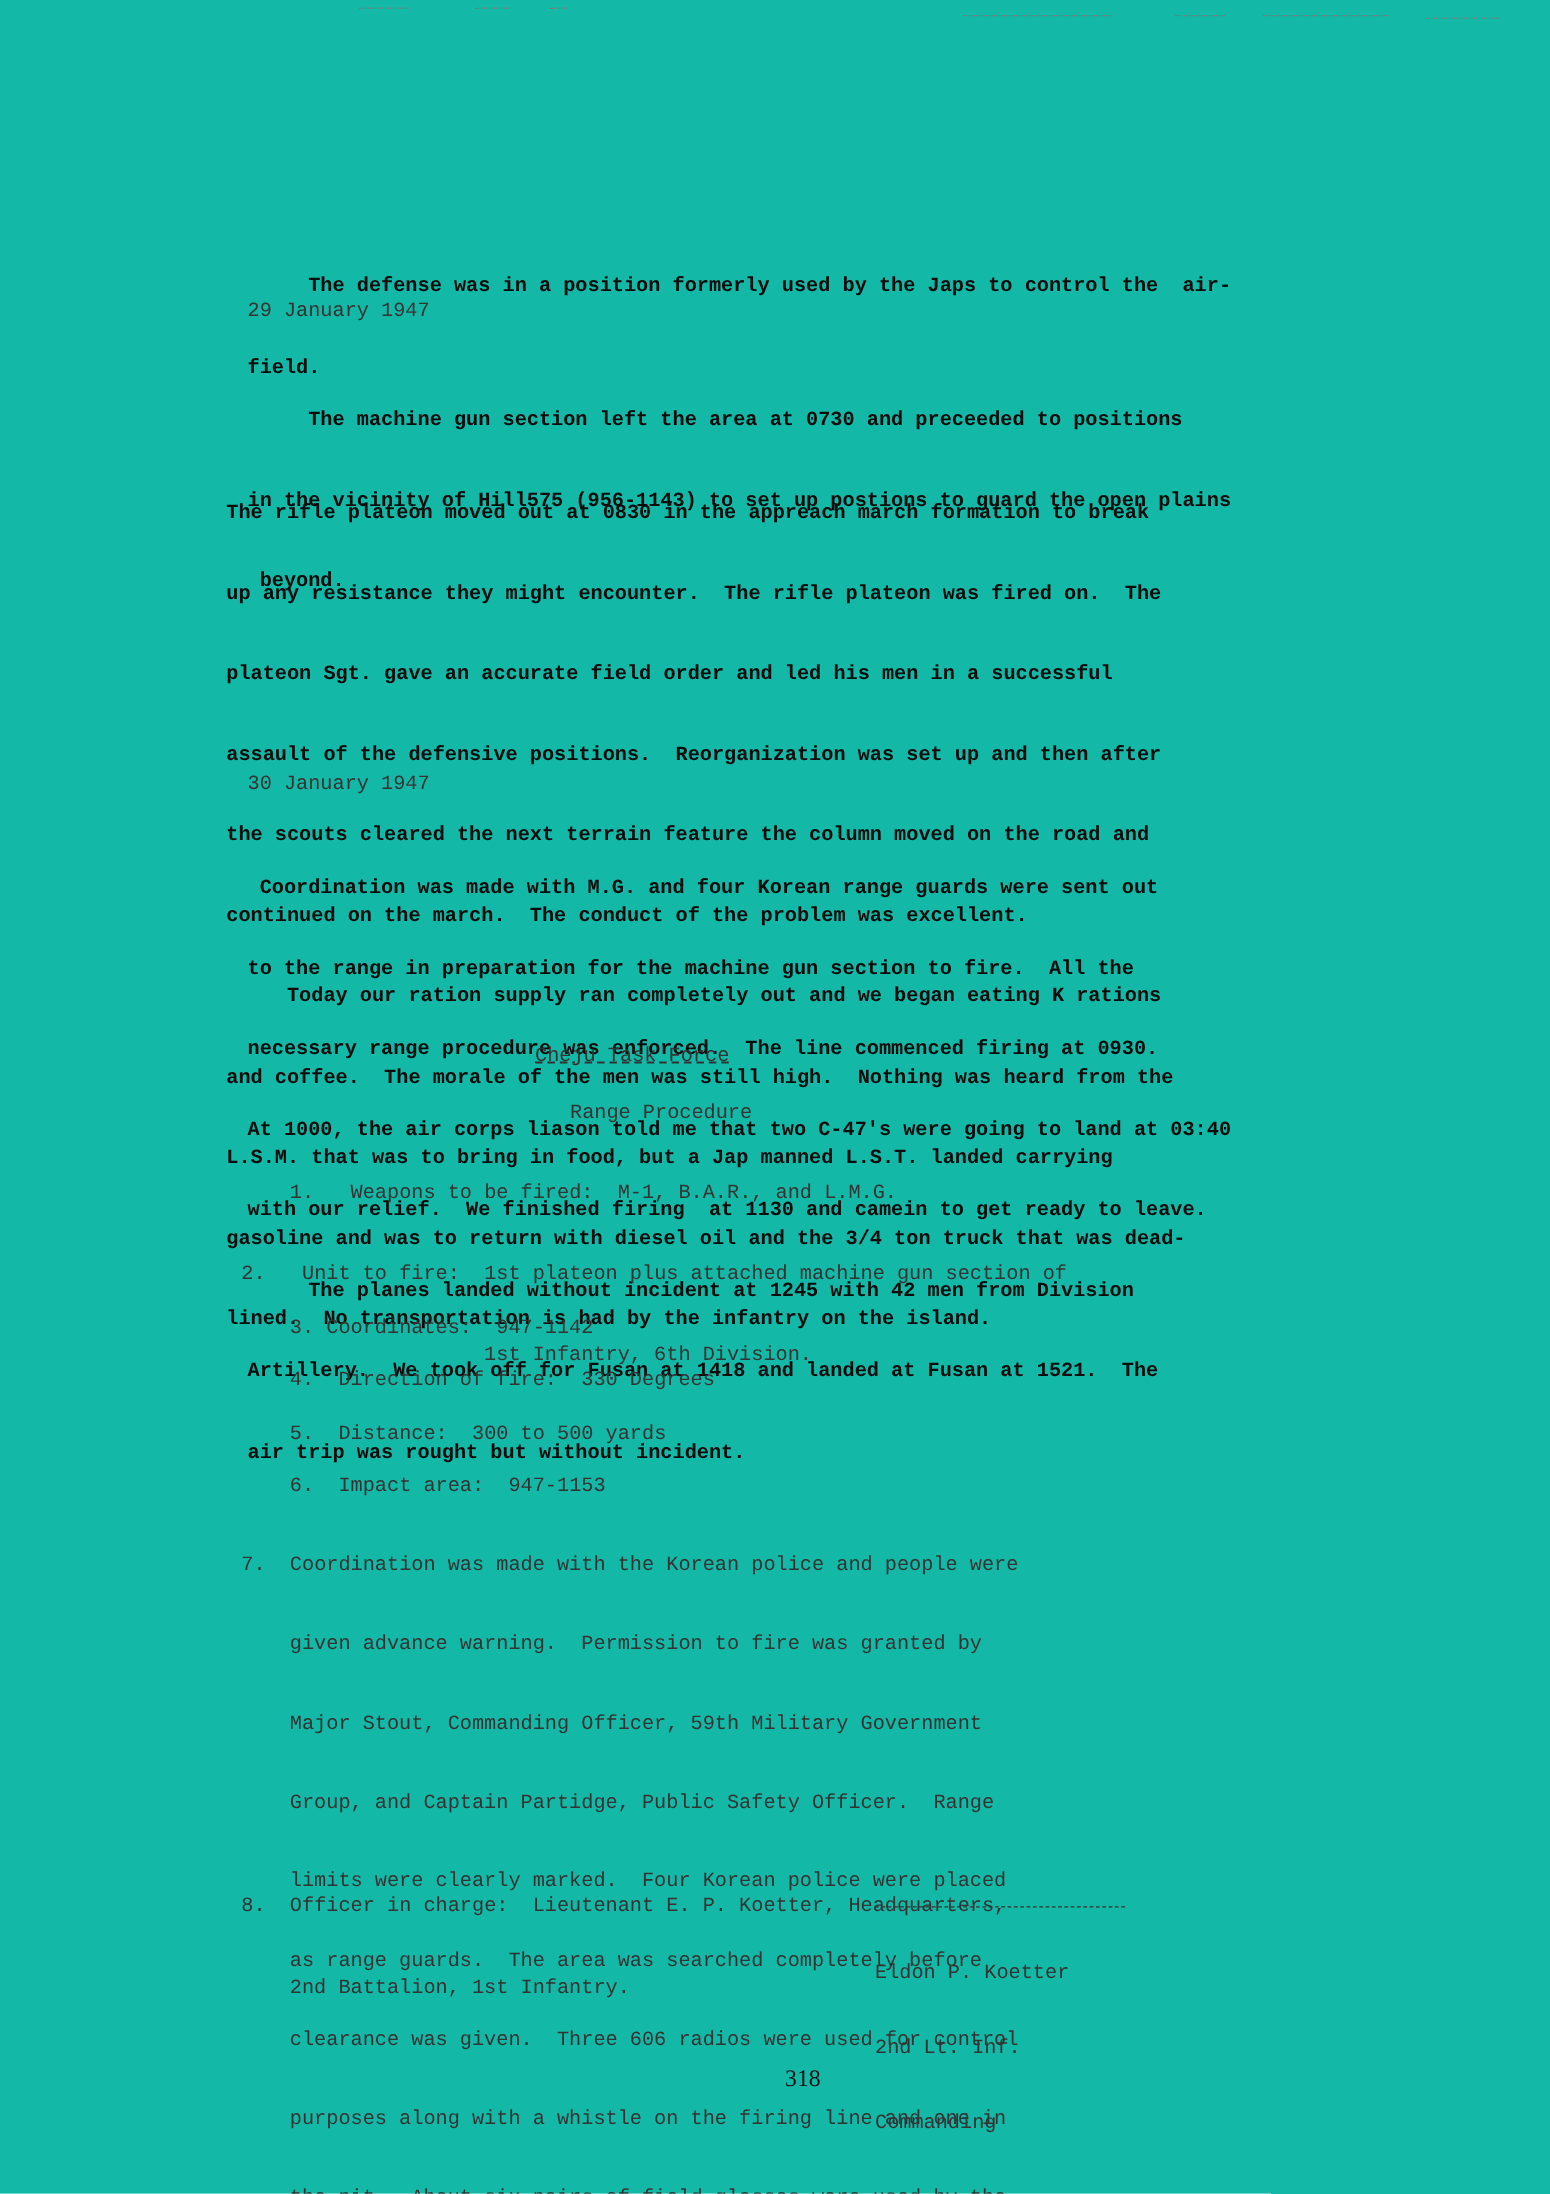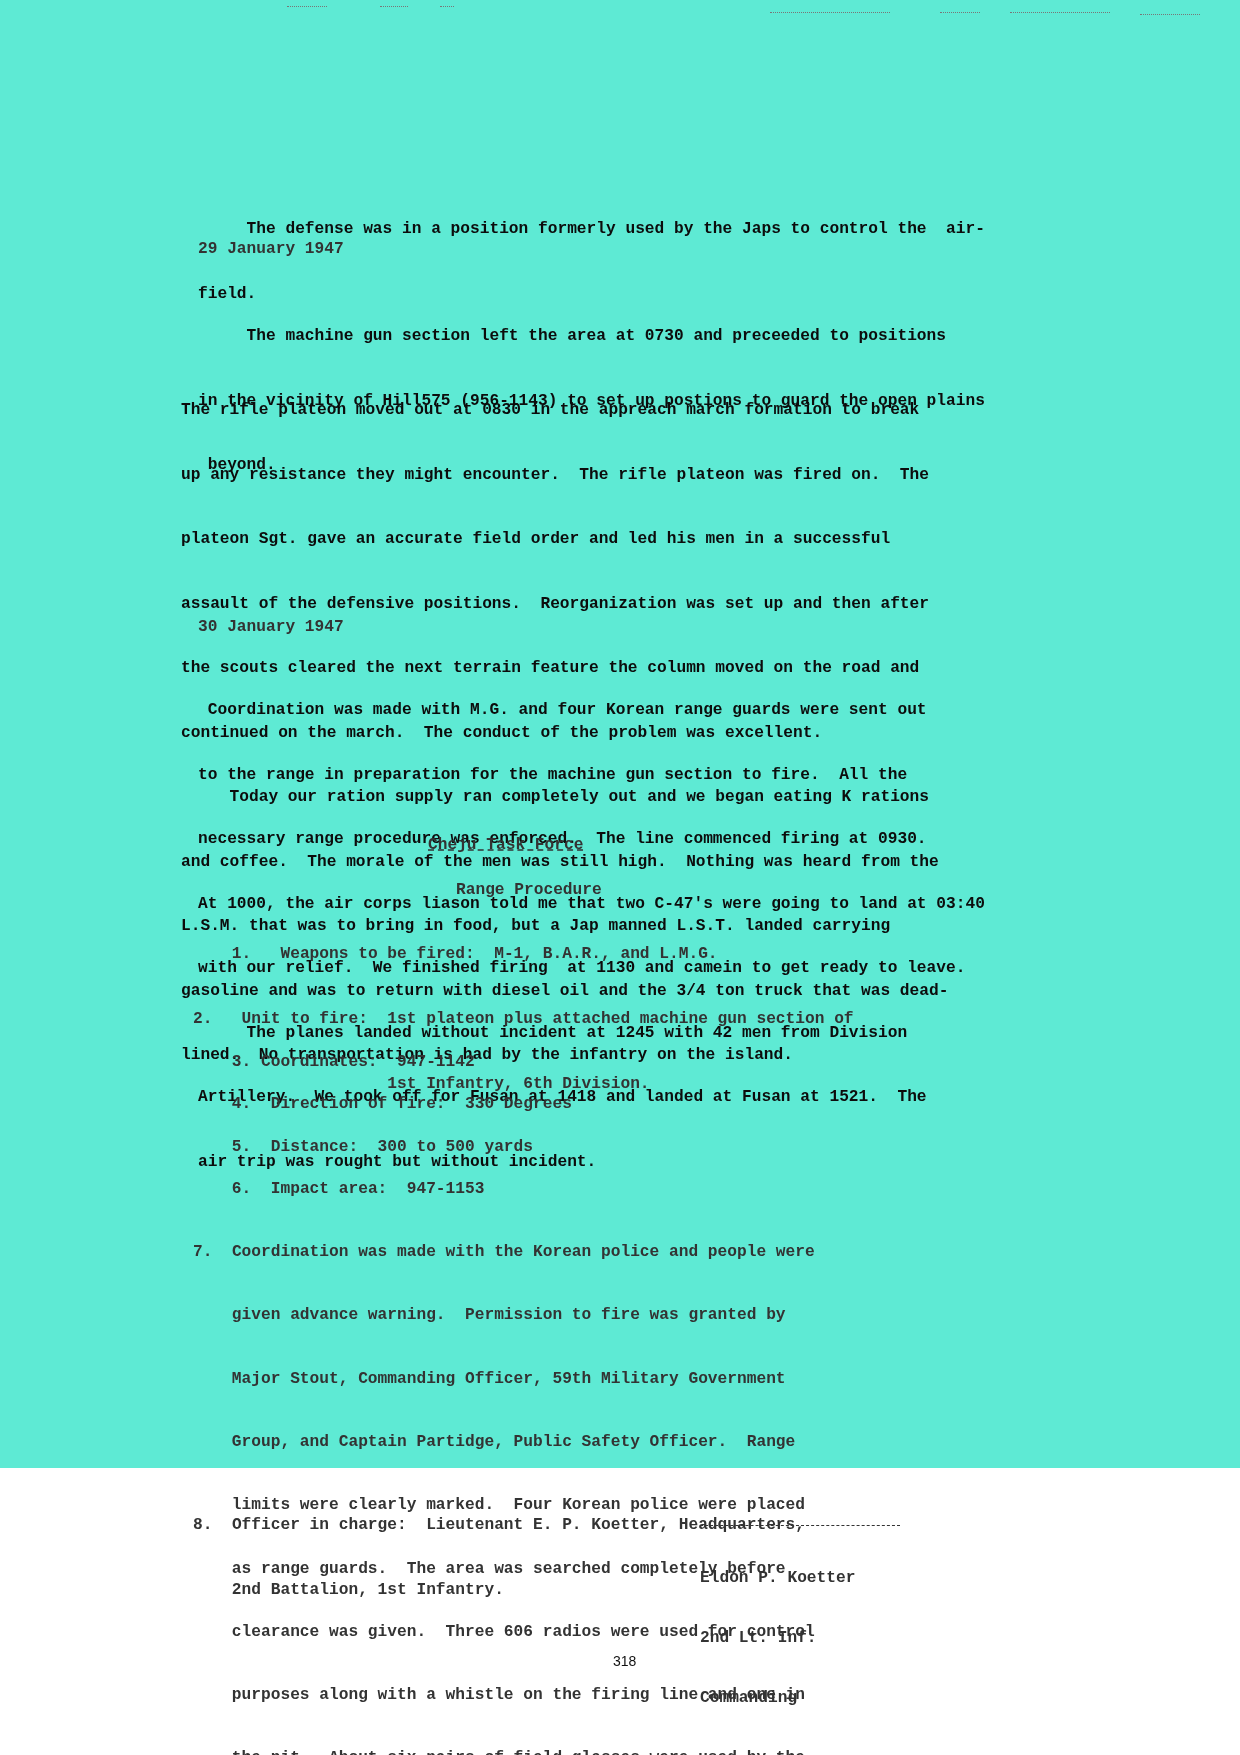--- a/index.html
+++ b/index.html
@@ -1,24 +1,24 @@
 <!DOCTYPE html>
 <html><head>
 <meta charset="utf-8">
 <style>
   html, body { margin: 0; padding: 0; background: #ffffff; }
   body { width: 1240px; height: 1755px; position: relative; overflow: hidden; color: #111; }
-  .page { position: absolute; left: 0; top: 0; width: 1240px; height: 1468px; background: #5eead4; }
+  .page { position: absolute; left: 0; top: 0; width: 1240px; height: 1755px; background: #14b8a6; }
   .scan-marks { position: absolute; top: 6px; left: 0; width: 1240px; height: 12px; }
   .scan-marks span { position: absolute; top: 0; height: 2px; border-top: 1px dotted #777; }
   .tw { font-family: "Liberation Mono", "DejaVu Sans Mono", monospace; font-size: 16.2px; line-height: 21.5px; white-space: pre; position: absolute; }
   .bold { font-weight: bold; color: #0c0c0c; }
-  .faint { color: #333; font-weight: bold; }
+  .faint { color: #333; font-weight: normal; }
   .ul { text-decoration: underline; text-decoration-style: dashed; }
-  .page-num { position: absolute; left: 613px; top: 1653px; font-family: Liberation Sans, sans-serif; font-size: 14px; color: #111; }
+  .page-num { position: absolute; left: 628px; top: 1653px; font-family: Liberation Serif, serif; font-size: 19px; color: #111; }
   .sig-rule { position: absolute; left: 700px; top: 1525px; width: 200px; border-top: 1.5px dashed #333; }
 </style>
 </head>
 <body>
 
 <div class="page">
 
   <div class="scan-marks">
     <span style="left:287px;width:40px;"></span>
     <span style="left:380px;width:28px;"></span>

